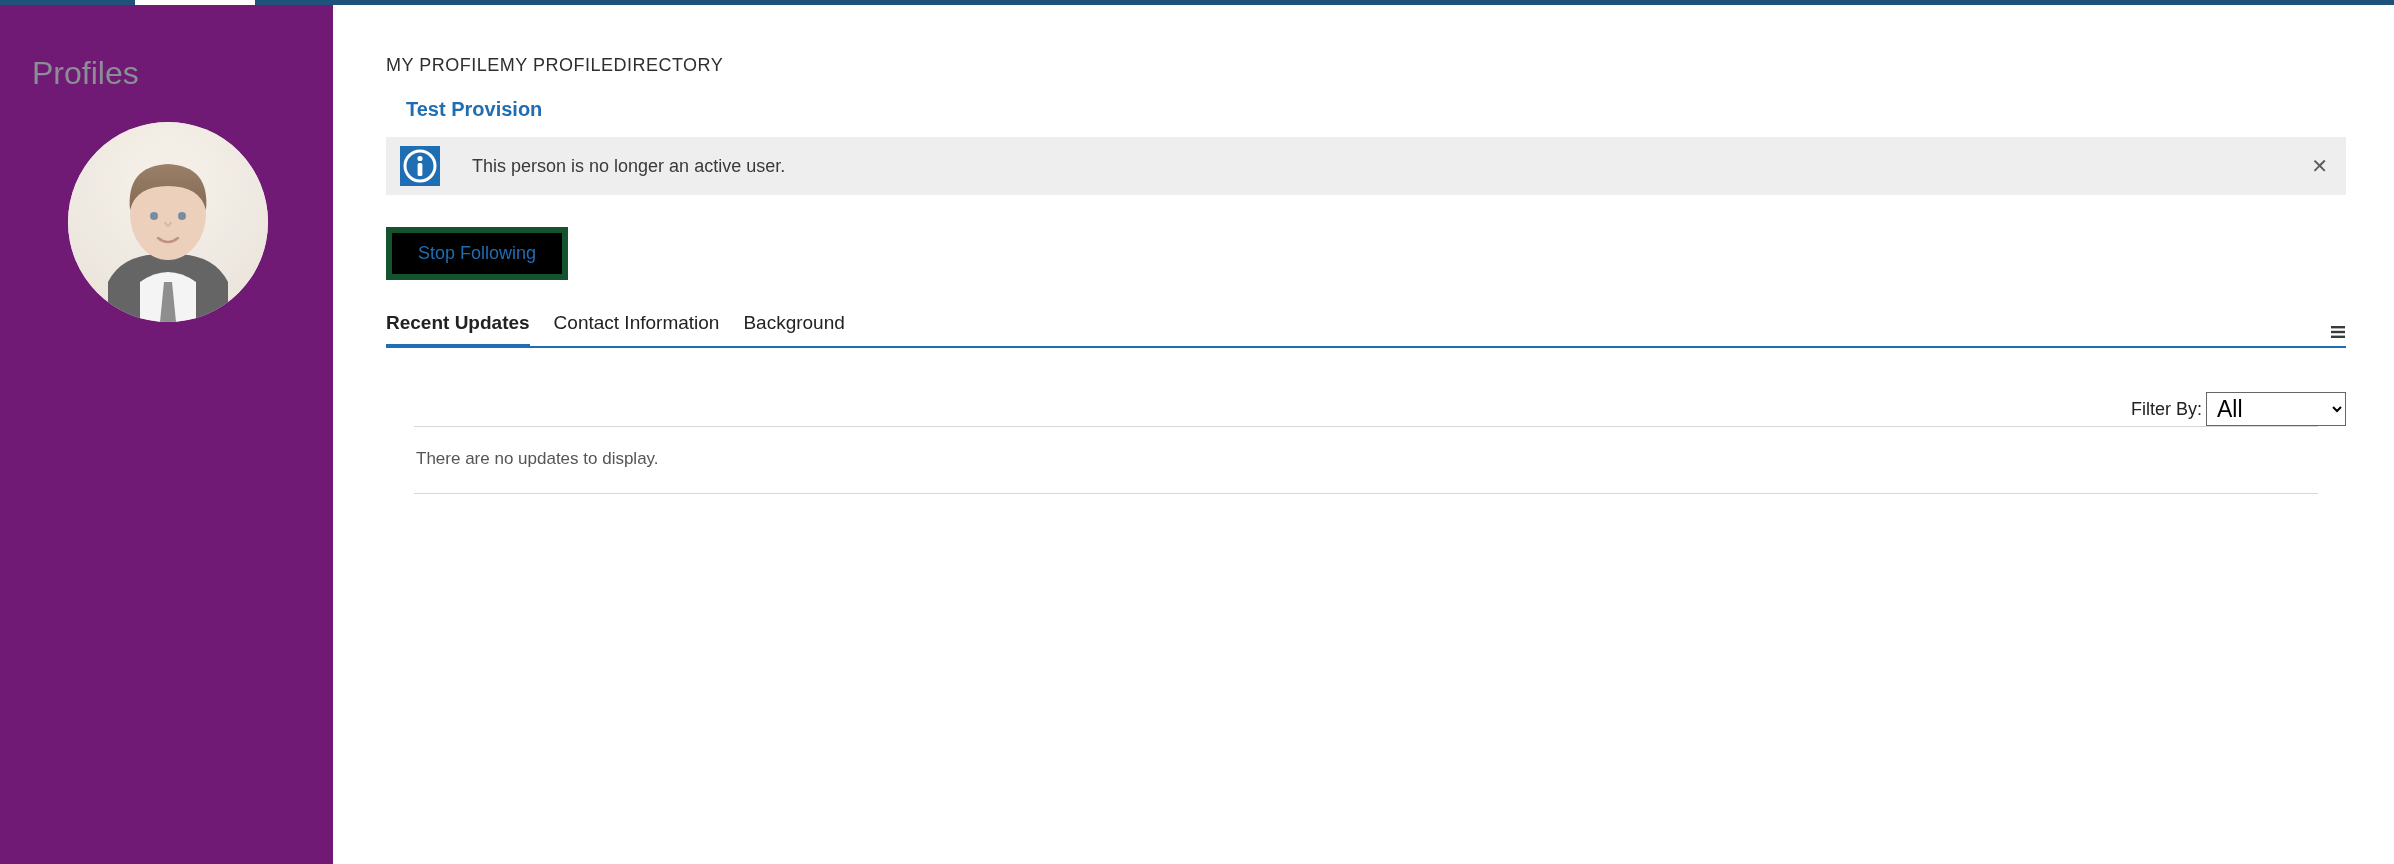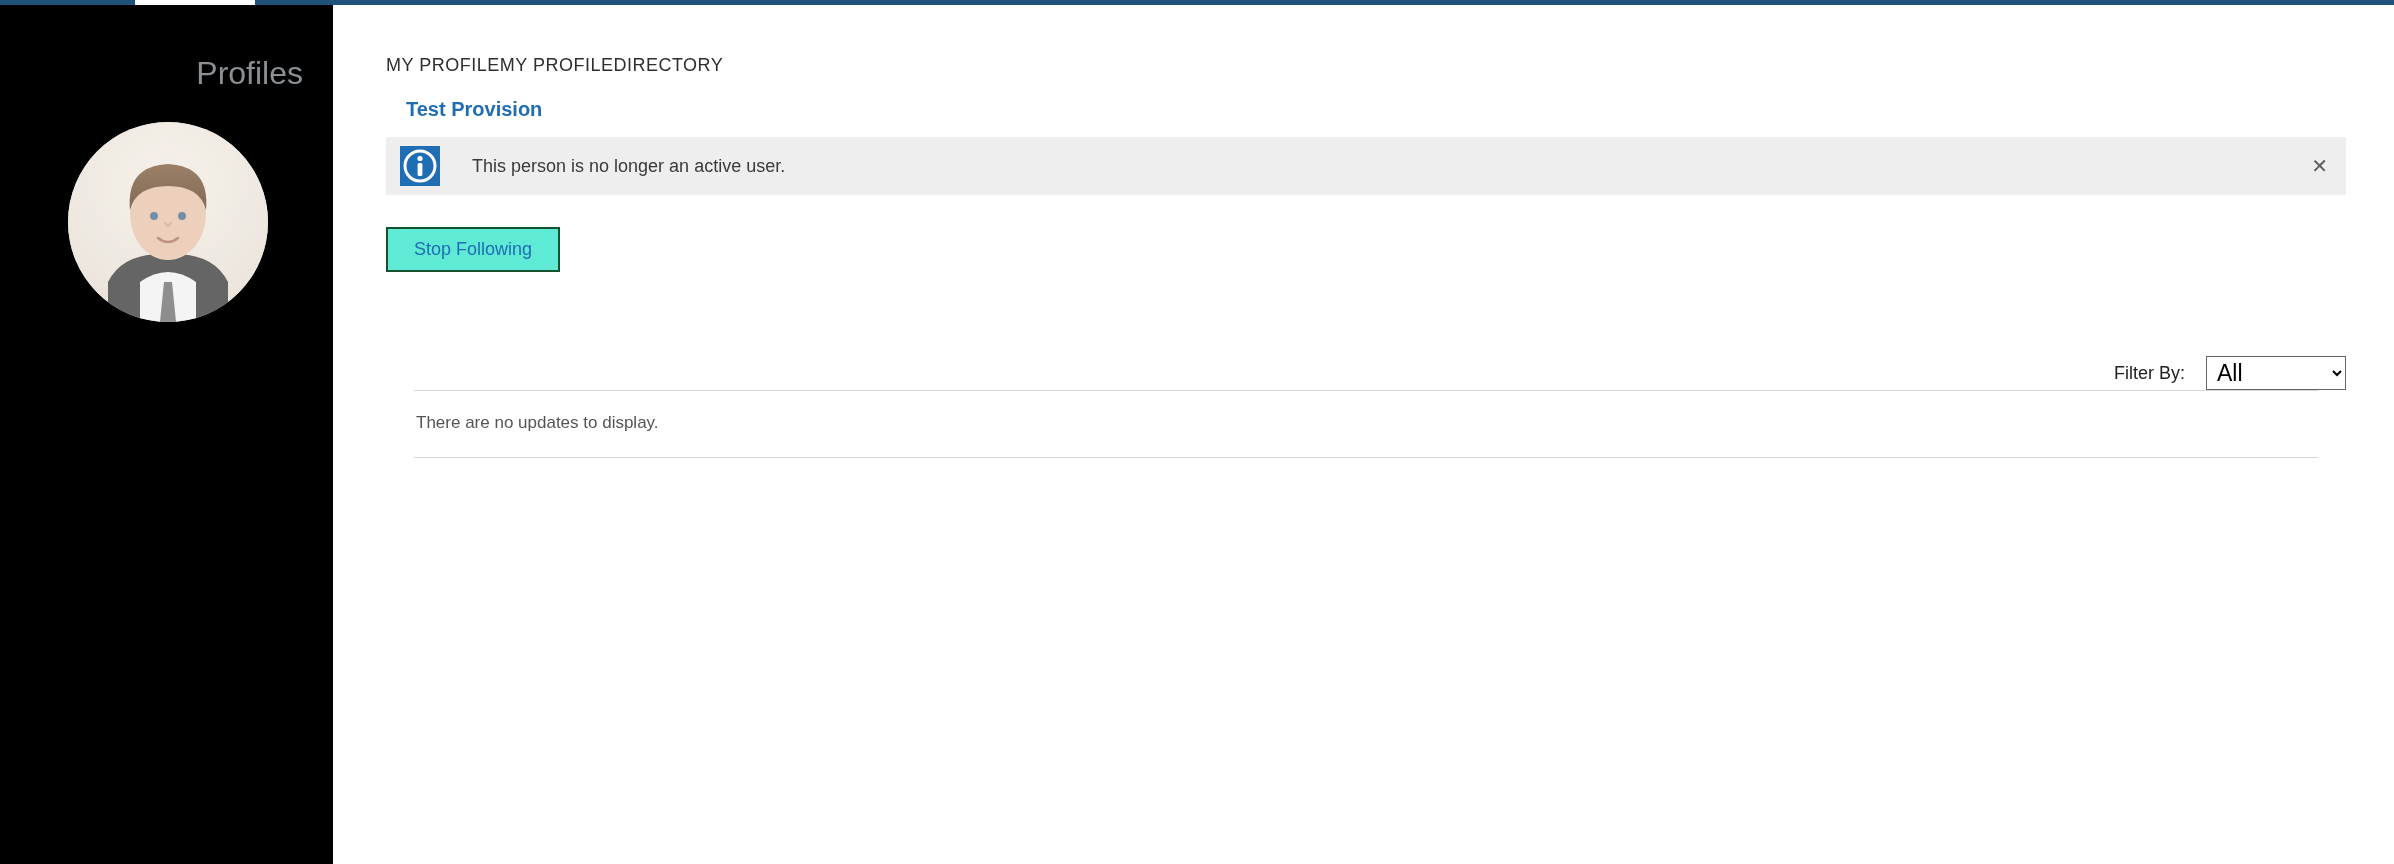--- a/index.html
+++ b/index.html
@@ -24,24 +24,23 @@
     height: 5px;
     background: #ffffff;
   }
   .layout {
     display: flex;
     width: 100%;
     min-height: calc(100% - 5px);
   }
   .sidebar {
     width: 333px;
-    background: #000000;
+    background: #701a75;
     padding: 50px 30px 30px 32px;
     flex-shrink: 0;
-    text-align: right;
   }
   .sidebar-title {
     font-size: 32px;
     font-weight: 400;
     color: #8a8f94;
     margin-bottom: 30px;
   }
   .avatar-wrap {
     display: flex;
     justify-content: center;
@@ -99,27 +98,27 @@
     right: 18px;
     top: 50%;
     transform: translateY(-50%);
     font-size: 20px;
     color: #5c5c5c;
     cursor: pointer;
     line-height: 1;
   }
   .stop-follow {
     display: inline-block;
-    border: 2px solid #14532d;
+    border: 6px solid #14532d;
     color: #1f6db3;
     font-size: 18px;
     padding: 10px 26px;
-    background: #5eead4;
-    cursor: pointer;
-    margin-bottom: 40px;
+    background: #000000;
+    cursor: pointer;
+    margin-bottom: 32px;
   }
 
   .tabs-row {
     display: flex;
     align-items: flex-end;
     border-bottom: 2px solid #1f6db3;
     position: relative;
   }
   .tabs {
     display: flex;
@@ -153,21 +152,21 @@
     font-size: 19px;
     color: #7a7f85;
     background: #fff;
   }
 
   .filter-row {
     margin-top: 44px;
     display: flex;
     justify-content: flex-end;
     align-items: center;
-    gap: 21px;
+    gap: 4px;
     font-size: 18px;
     color: #222;
   }
   .filter-row select {
     font-size: 23px;
     padding: 2px 6px;
     min-width: 140px;
     border: 1px solid #666;
     background: #fff;
   }
@@ -243,20 +242,34 @@
           <circle cx="20" cy="12.5" r="2.6" fill="#ffffff"></circle>
           <rect x="17.6" y="17" width="4.8" height="13" rx="1.5" fill="#ffffff"></rect>
         </svg>
       </span>
       <span class="msg">This person is no longer an active user.</span>
       <span class="close">✕</span>
     </div>
 
     <button class="stop-follow">Stop Following</button>
 
+    <div class="tabs-row">
+      <div class="tabs">
+        <div class="tab active">Recent Updates</div>
+        <div class="tab">Contact Information</div>
+        <div class="tab">Background</div>
+      </div>
+      <div class="tabs-menu">
+        <svg viewBox="0 0 16 16">
+          <rect x="1" y="2" width="14" height="2.4" fill="#3a3a3a"></rect>
+          <rect x="1" y="6.8" width="14" height="2.4" fill="#3a3a3a"></rect>
+          <rect x="1" y="11.6" width="14" height="2.4" fill="#3a3a3a"></rect>
+        </svg>
+      </div>
+    </div>
 
 
     <div class="filter-row">
       <span>Filter By:</span>
       <select>
         <option>All</option>
       </select>
     </div>
 
     <div class="updates-list">

